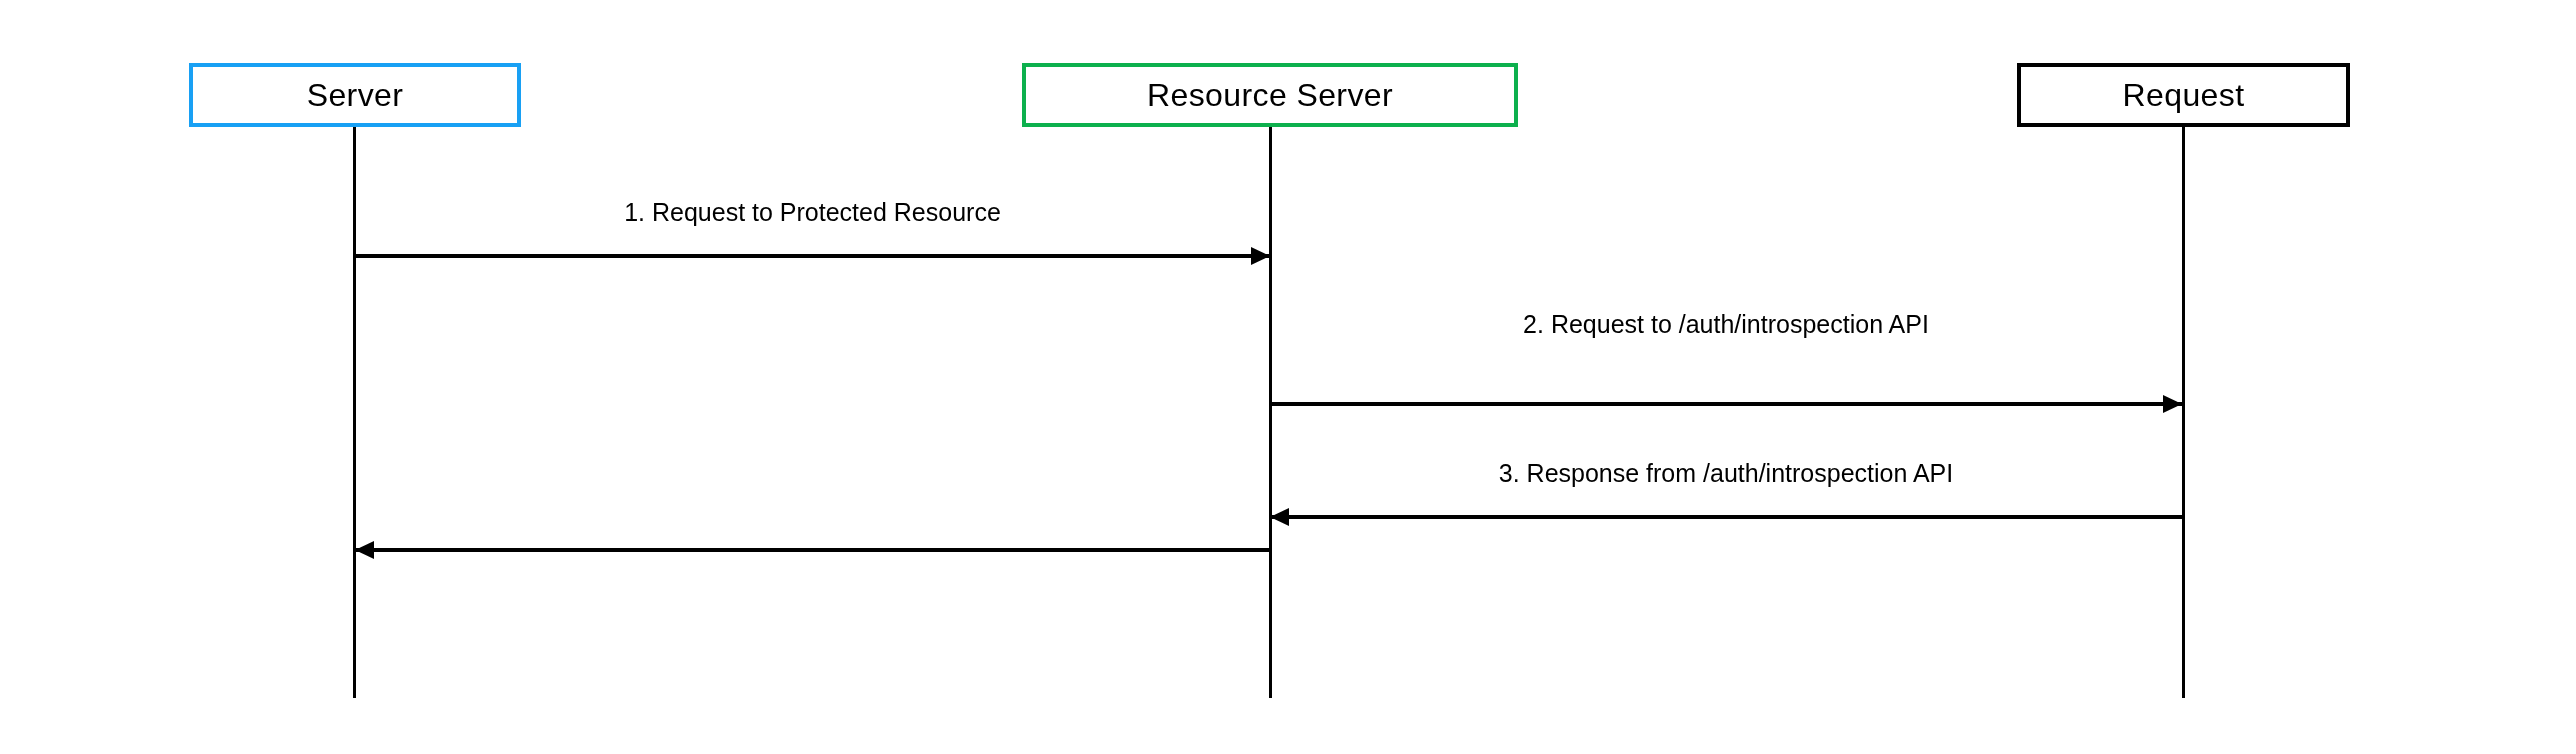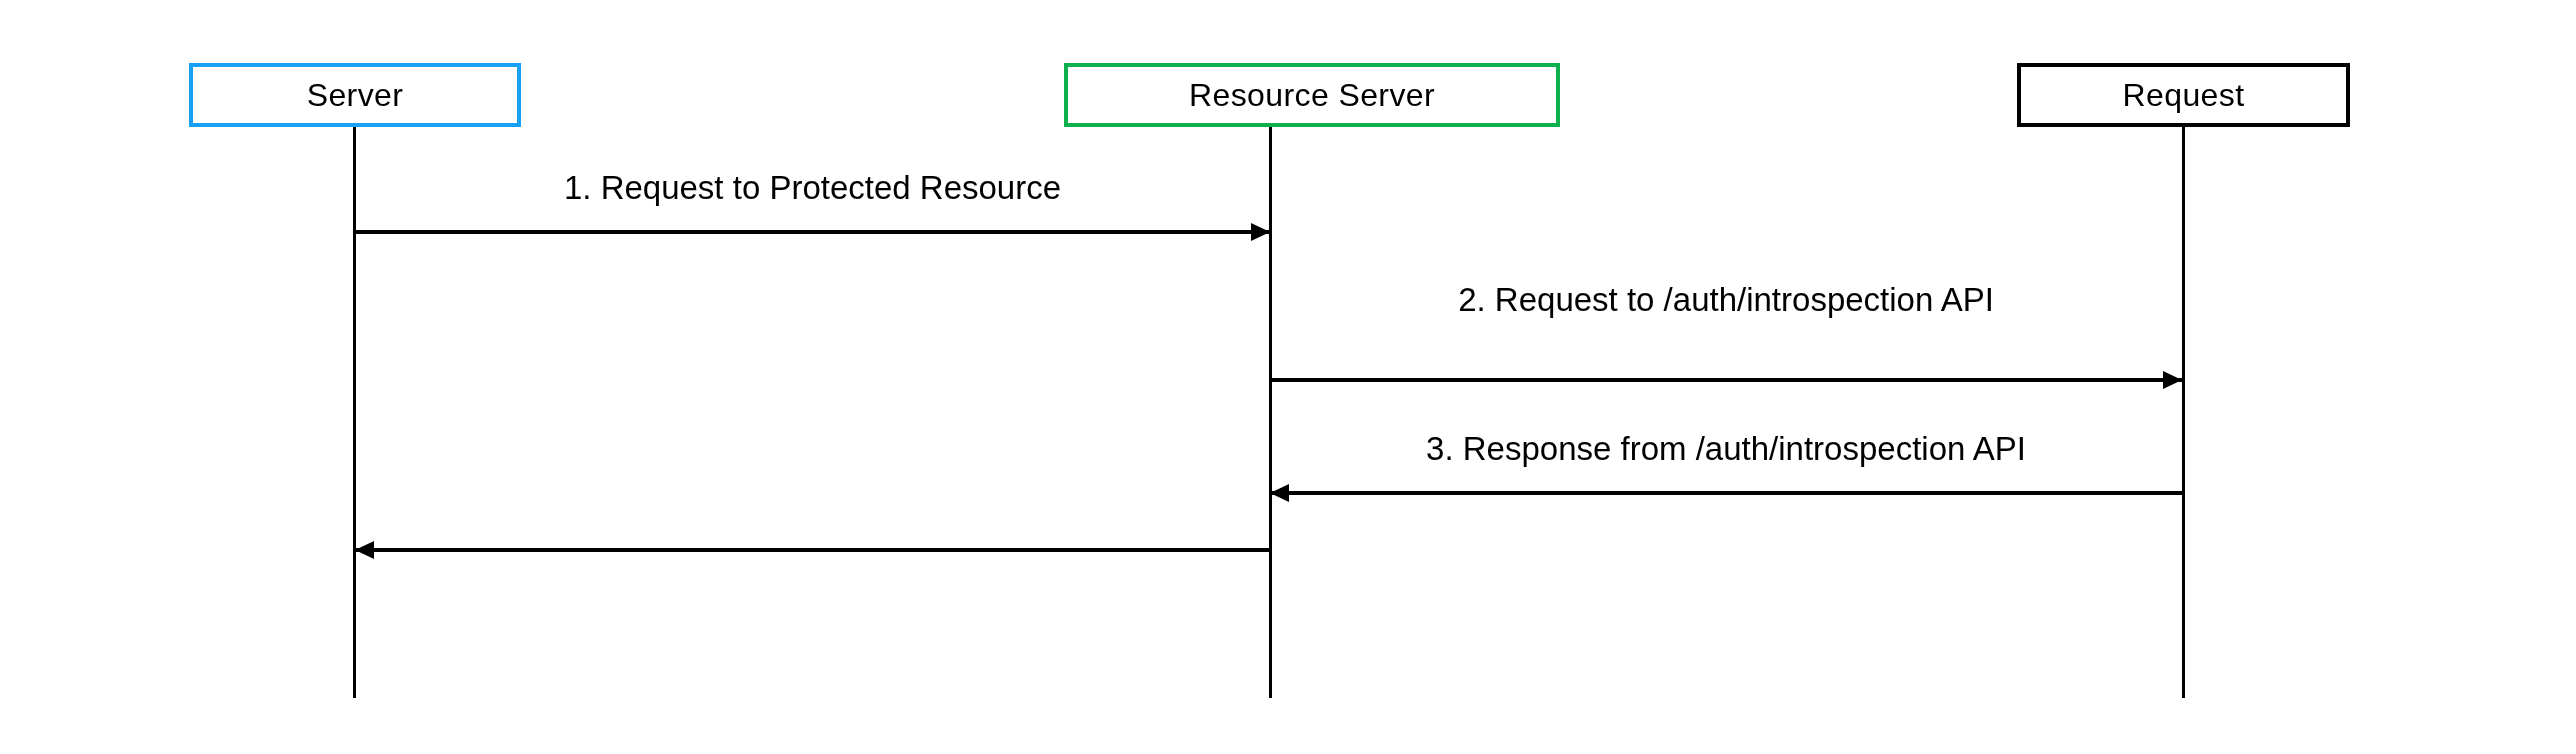--- a/index.html
+++ b/index.html
@@ -44,24 +44,25 @@
 
   .message {
     position: absolute;
     display: flex;
     flex-direction: column;
     justify-content: flex-end;
     z-index: 3;
   }
   .msg-label {
     text-align: center;
-    font-size: 33px;
+    font-size: 25px;
     line-height: 30px;
     margin-bottom: 27px;
     white-space: nowrap;
+    margin-top: 24px;
   }
   .msg-line {
     position: relative;
     height: 3.6px;
     background: #000000;
   }
   .msg-line.arrow-right::after {
     content: "";
     position: absolute;
     right: 0px;
@@ -90,21 +91,21 @@
 </style>
 </head>
 <body>
 
 <div class="canvas">
 
   <div class="actor actor-client" style="border-color: rgb(24, 160, 244);">
     <span>Server</span>
   </div>
 
-  <div class="actor actor-rs" style="border-color: rgb(13, 176, 77); margin-left: 42px;">
+  <div class="actor actor-rs" style="border-color: rgb(13, 176, 77);">
     <span>Resource Server</span>
   </div>
 
   <div class="actor actor-authlete" style="border-color: rgb(0, 0, 0);">
     <span>Request</span>
   </div>
 
   <div class="lifeline lifeline-client"></div>
   <div class="lifeline lifeline-rs"></div>
   <div class="lifeline lifeline-authlete"></div>

